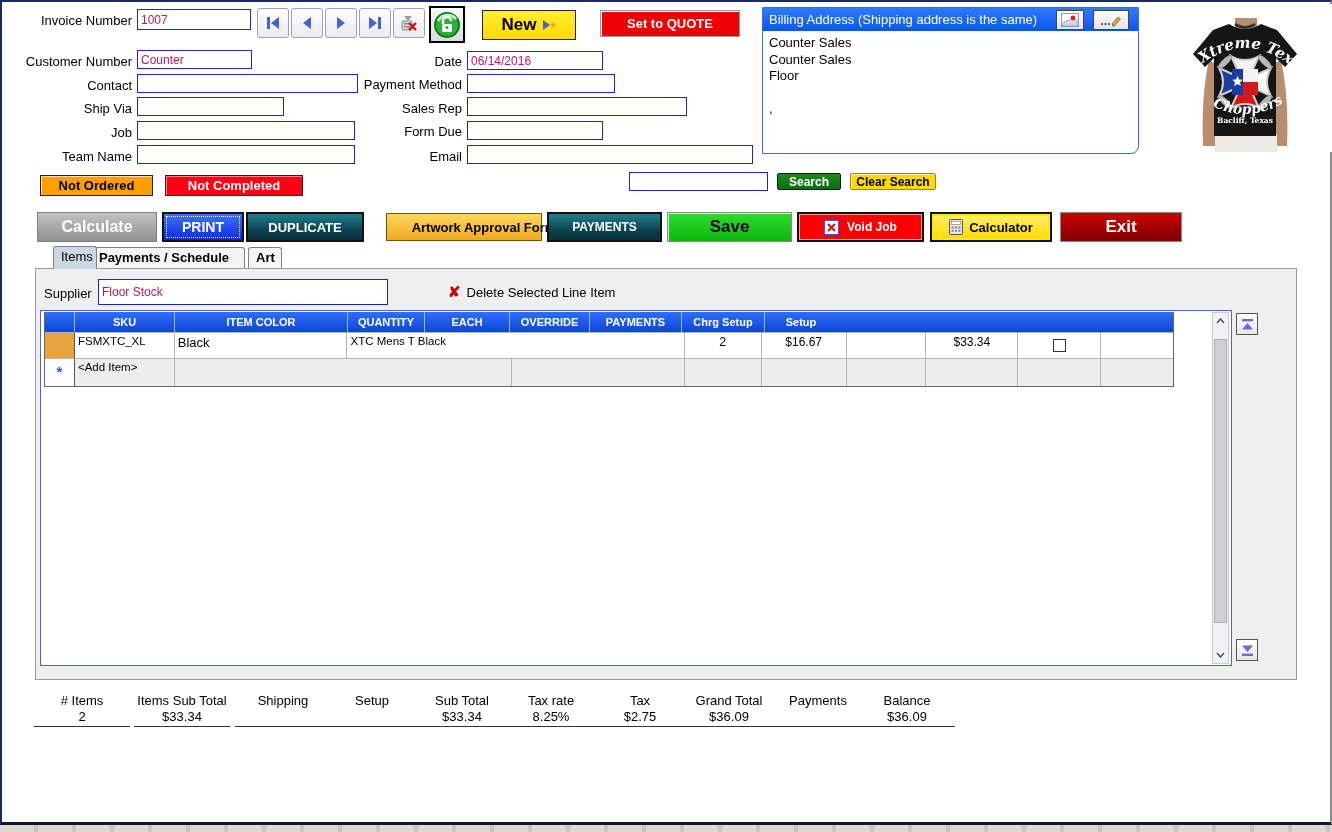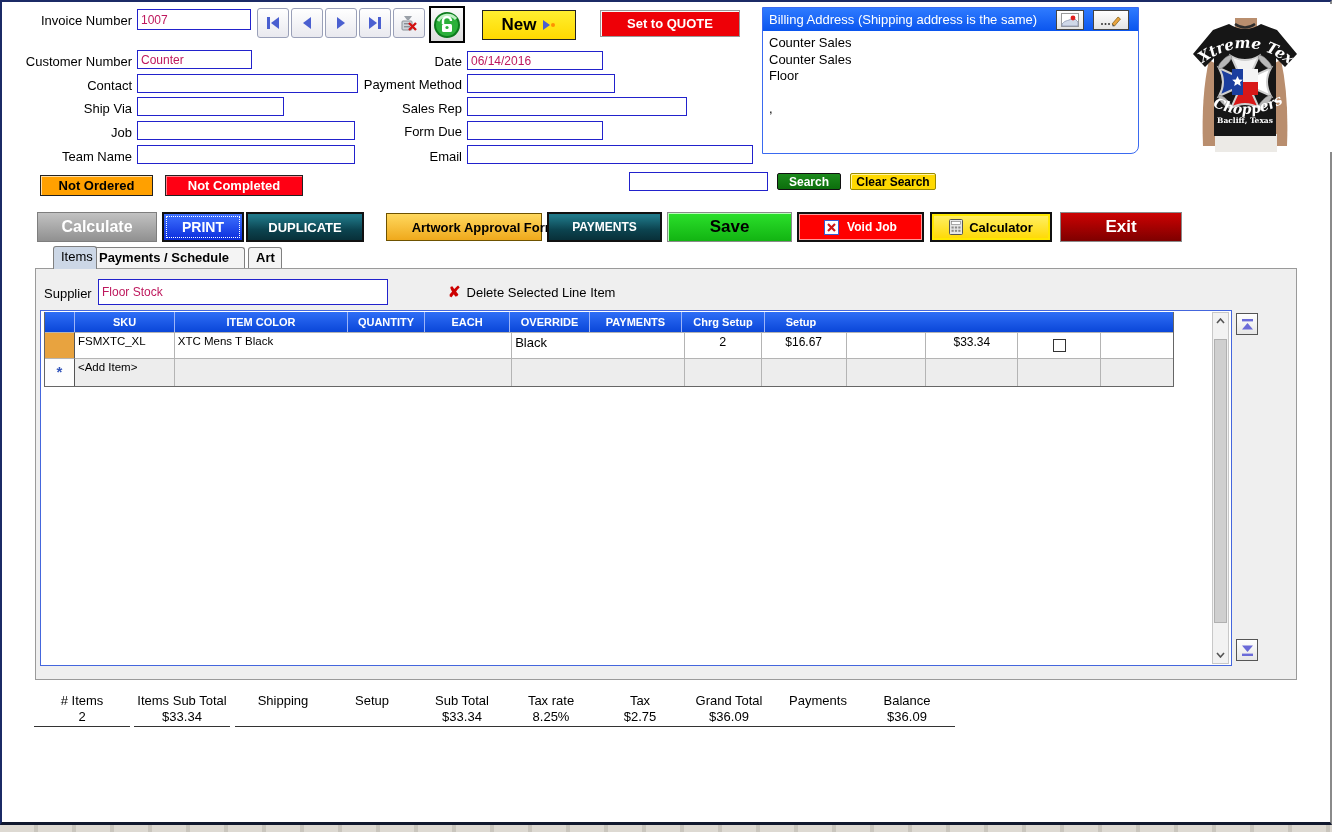--- a/index.html
+++ b/index.html
@@ -381,22 +381,22 @@
           <div class="hcell c5">EACH</div>
           <div class="hcell c6">OVERRIDE</div>
           <div class="hcell c7">PAYMENTS</div>
           <div class="hcell c8">Chrg Setup</div>
           <div class="hcell c9">Setup</div>
         </div>
 
         <div class="grow r1">
           <div class="dcell c0 sel1"></div>
           <div class="dcell c1">FSMXTC_XL</div>
+          <div class="dcell c3" style="font-size:13px;">Black</div>
           <div class="dcell c2">XTC Mens T Black</div>
-          <div class="dcell c3" style="font-size:13px;">Black</div>
           <div class="dcell c4 ctr" style="font-size:12.5px;">2</div>
           <div class="dcell c5 ctr" style="font-size:12px;">$16.67</div>
           <div class="dcell c6"></div>
           <div class="dcell c7 ctr" style="font-size:12px;">$33.34</div>
           <div class="dcell c8">
                 <div class="checkbox"></div>
               </div>
           <div class="dcell c9"></div>
         </div>
 

